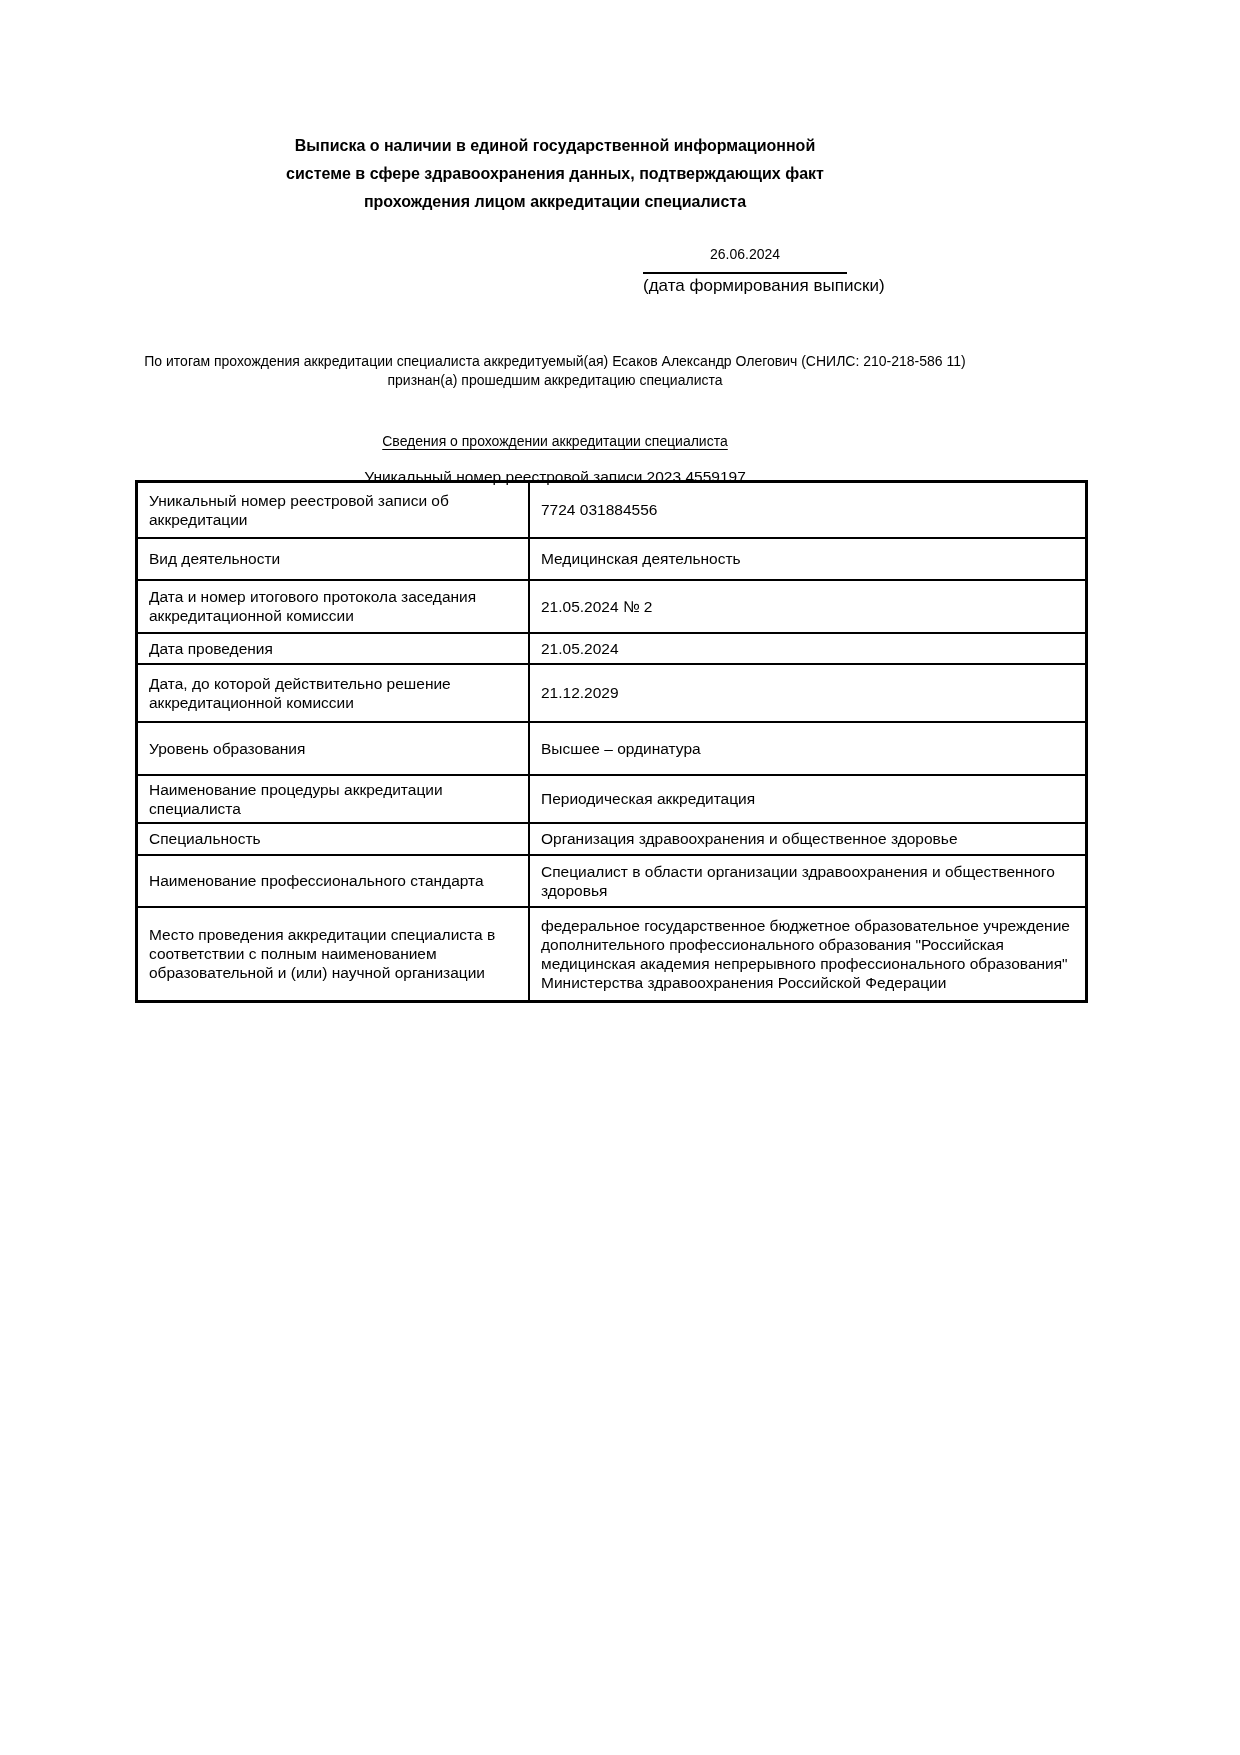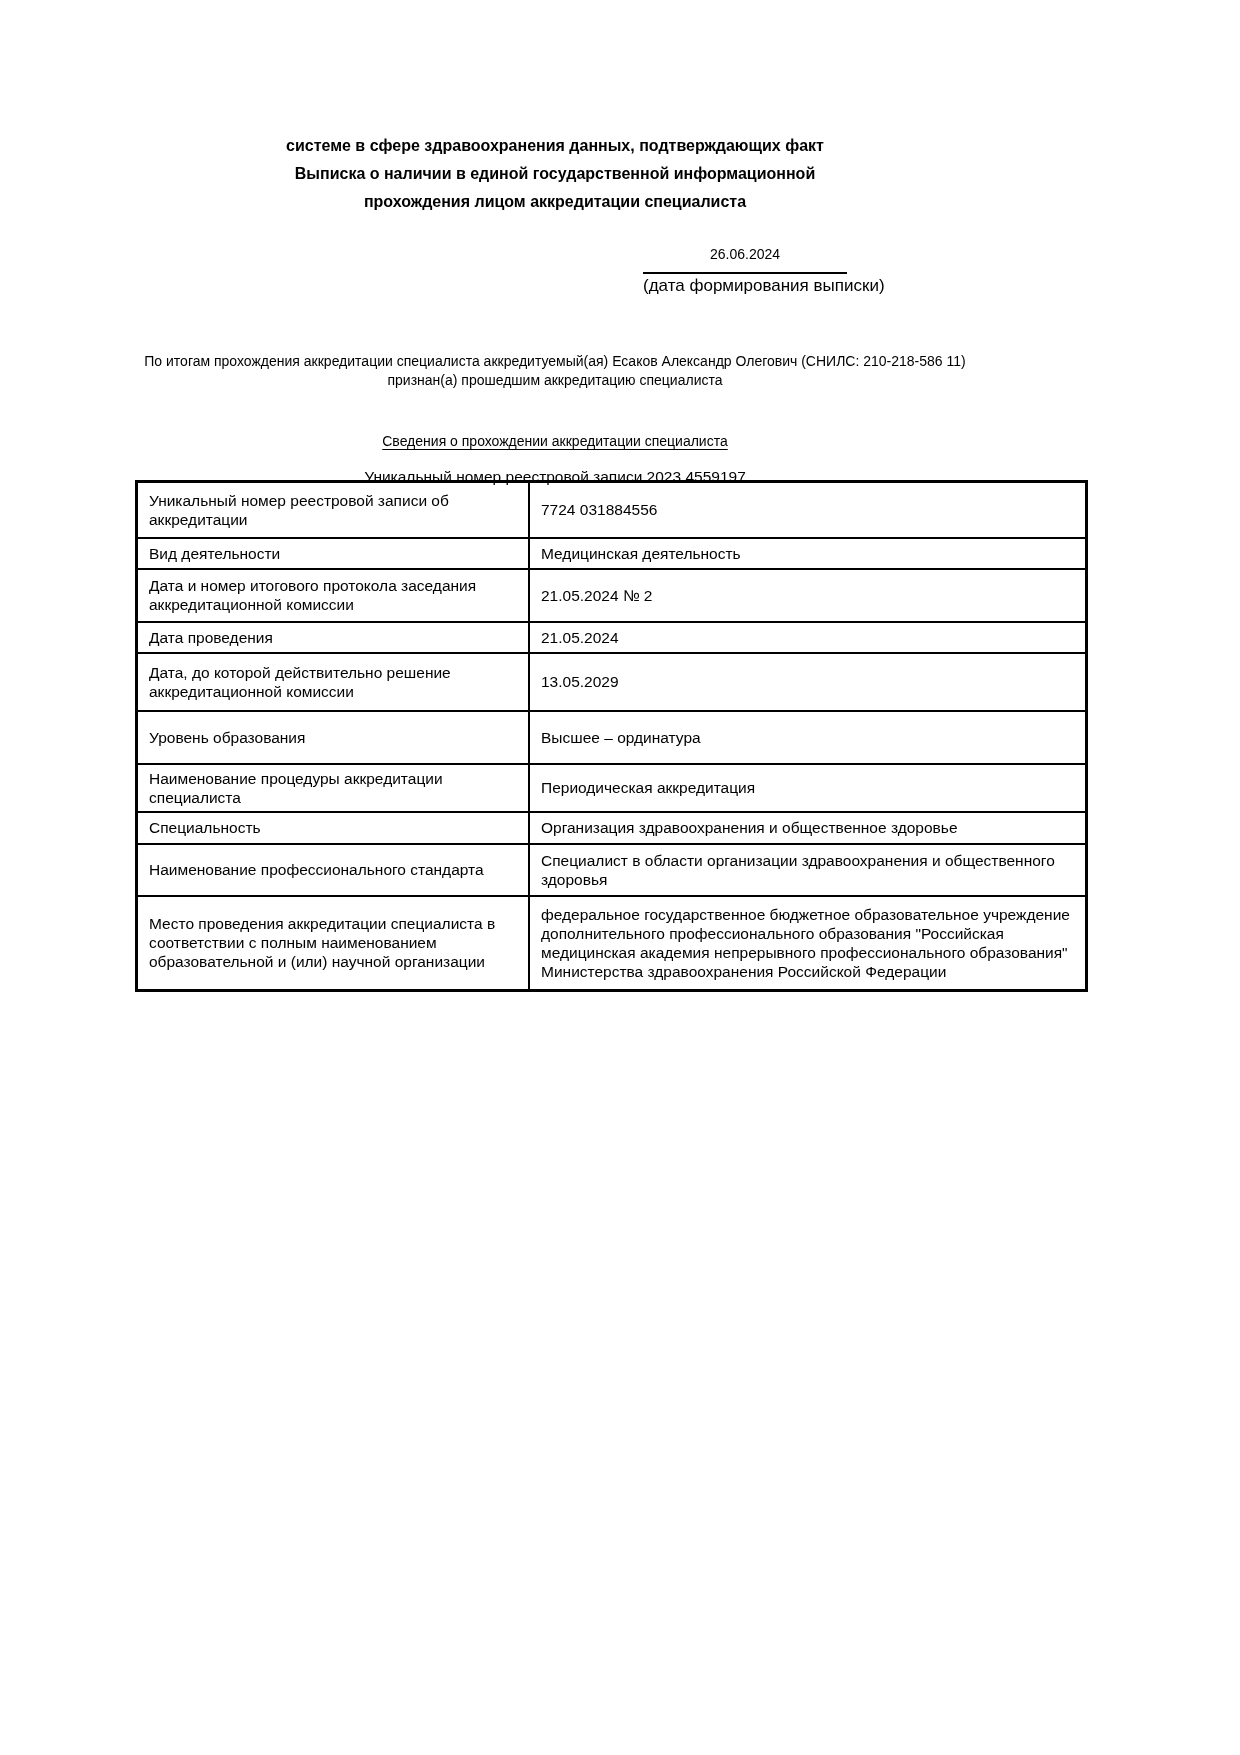--- a/index.html
+++ b/index.html
@@ -74,39 +74,39 @@
   }
   .acc-table td {
     border: 2px solid #000;
     padding: 4px 11px;
     line-height: 19px;
     vertical-align: middle;
     overflow-wrap: break-word;
   }
   .acc-table td.c-label { width: 368px; }
   .acc-table tr:nth-child(1)  { height: 56px; }
-  .acc-table tr:nth-child(2)  { height: 31px; padding-left: 33px; }
+  .acc-table tr:nth-child(2)  { height: 42px; padding-left: 33px; }
   .acc-table tr:nth-child(3)  { height: 53px; }
   .acc-table tr:nth-child(4)  { height: 31px; }
   .acc-table tr:nth-child(5)  { height: 58px; }
   .acc-table tr:nth-child(6)  { height: 53px; }
   .acc-table tr:nth-child(7)  { height: 31px; }
   .acc-table tr:nth-child(8)  { height: 32px; }
   .acc-table tr:nth-child(9)  { height: 52px; }
   .acc-table tr:nth-child(10) { height: 95px; }
 </style>
 </head>
 <body>
 
 <div class="page">
   <div class="text-col">
 
     <h1 class="doc-title">
+      <div>Выписка о наличии в единой государственной информационной</div>
       <div>системе в сфере здравоохранения данных, подтверждающих факт</div>
-      <div>Выписка о наличии в единой государственной информационной</div>
       <div>прохождения лицом аккредитации специалиста</div>
     </h1>
 
     <div class="date-block">
       <span class="date-value">26.06.2024</span>
       <div class="date-caption">(дата формирования выписки)</div>
     </div>
 
     <div class="intro">
       <div class="line">По итогам прохождения аккредитации специалиста аккредитуемый(ая) Есаков Александр Олегович (СНИЛС: 210-218-586 11)</div>
@@ -131,21 +131,21 @@
       <tr>
         <td class="c-label">Дата и номер итогового протокола заседания аккредитационной комиссии</td>
         <td class="c-value">21.05.2024 № 2</td>
       </tr>
       <tr>
         <td class="c-label">Дата проведения</td>
         <td class="c-value">21.05.2024</td>
       </tr>
       <tr>
         <td class="c-label">Дата, до которой действительно решение аккредитационной комиссии</td>
-        <td class="c-value">13.05.2029</td>
+        <td class="c-value">21.12.2029</td>
       </tr>
       <tr>
         <td class="c-label">Уровень образования</td>
         <td class="c-value">Высшее – ординатура</td>
       </tr>
       <tr>
         <td class="c-label">Наименование процедуры аккредитации специалиста</td>
         <td class="c-value">Периодическая аккредитация</td>
       </tr>
       <tr>

